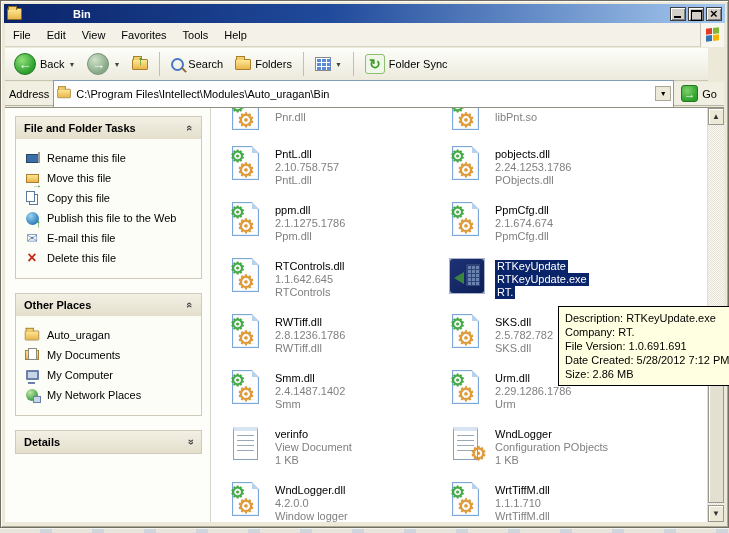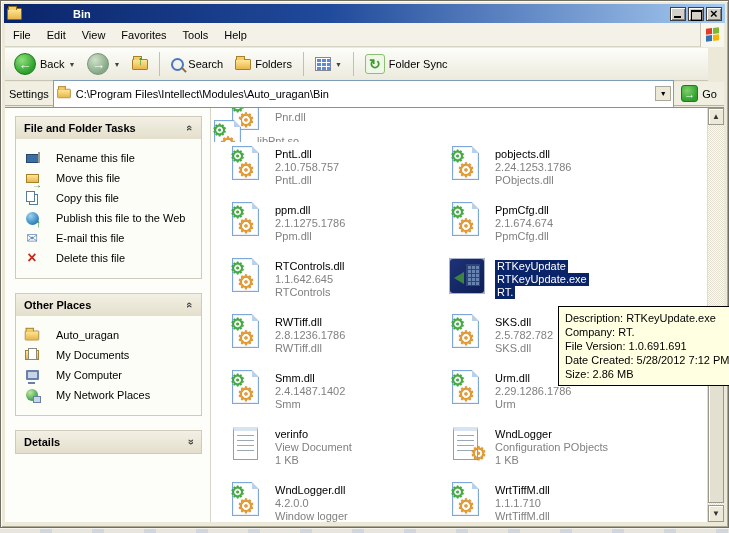--- a/index.html
+++ b/index.html
@@ -85,42 +85,42 @@
 
   
   .sidebar { width:206px; background:#fdfdfa; border-right:1px solid #d8d4c8; padding:8px 8px 0 10px; overflow:hidden; }
   .panel { border:1px solid #cfcabb; background:#fdfdf8; margin-bottom:14px; }
   .panel-hd { height:22px; background:linear-gradient(#f3f0e4,#e4dfcc); display:flex;
     align-items:center; padding:0 8px; font-weight:bold; color:#000; }
   .panel-hd span.ttl { flex:1; }
   .chev { font-size:11px; color:#444; display:inline-block; transform:rotate(90deg); font-weight:bold; }
   .chev.down { transform:rotate(-90deg); }
   .panel-bd { padding:9px 6px 10px 8px; }
-  .side-item { display:flex; align-items:center; gap:16px; padding:2px 0; color:#000; }
+  .side-item { display:flex; align-items:center; gap:7px; padding:2px 0; color:#000; }
   .sicon { width:16px; height:16px; position:relative; flex:none; display:flex; align-items:center; justify-content:center; }
   .ic-rename { width:13px; height:9px; background:#3a6ea5; border:1px solid #24476b; }
   .ic-rename::after { content:""; position:absolute; right:0px; top:2px; width:2px; height:11px; background:#9a9a9a; }
   .ic-move  { width:13px; height:9px; background:linear-gradient(#ffe792,#e8b64c); border:1px solid #a8802c; }
   .ic-move::after { content:"→"; position:absolute; right:-2px; bottom:-4px; color:#1d8a1d; font-weight:bold; font-size:10px; }
   .ic-copy { width:9px; height:11px; background:#fff; border:1px solid #5a7a9a; box-shadow:3px 3px 0 -1px #fff, 3px 3px 0 0 #5a7a9a; margin:-3px 0 0 -3px; }
   .ic-publish { width:13px; height:13px; border-radius:50%; background:radial-gradient(circle at 35% 30%,#9ad4f0,#2a7ab8 75%); }
   .ic-publish::after { content:"↑"; position:absolute; right:-1px; bottom:-3px; color:#1d8a1d; font-weight:bold; font-size:11px; }
   .ic-email::before { content:"✉"; font-size:14px; color:#6a8ab8; }
   .ic-delete::before { content:"×"; font-size:16px; font-weight:bold; color:#c42b1c; }
   .ic-docsfold { width:14px; height:10px; background:linear-gradient(#ffe792,#e8b64c); border:1px solid #a8802c; }
   .ic-docsfold::after { content:""; position:absolute; left:4px; top:1px; width:7px; height:10px; background:#fff; border:1px solid #8a8a7a; }
   .ic-computer { width:13px; height:10px; background:#c8d4e8; border:2px solid #6a80a8; border-radius:1px; }
   .ic-computer::after { content:""; position:absolute; left:4px; bottom:-1px; width:7px; height:2px; background:#6a80a8; }
   .ic-network { width:12px; height:12px; border-radius:50%; background:radial-gradient(circle at 35% 30%,#bfe8a0,#3a9a4a 75%); }
   .ic-network::after { content:""; position:absolute; right:-1px; bottom:0; width:6px; height:5px; background:#c8d4e8; border:1px solid #6a80a8; }
 
   
   .filelist { flex:1; overflow:hidden; background:#fff; position:relative; }
   .frow { display:flex; height:56px; }
-  .frow.partial { height:34px; overflow:hidden;flex-direction:column; }
+  .frow.partial { height:34px; overflow:hidden; }
   .frow.partial .tile { margin-top:-16px; }
   .tile { display:flex; gap:10px; width:220px; margin-left:18px; padding-top:4px; }
   .tile.col2 { width:auto; margin-left:0; }
   .ticon { width:36px; height:36px; position:relative; flex:none; }
   .page { position:absolute; left:3px; top:0; width:27px; height:34px; background:#fff;
     border:1px solid #7da7d8; box-shadow:inset 0 0 0 1px #eaf2fc; }
   .page::after { content:""; position:absolute; right:-1px; top:-1px; width:0; height:0;
     border-top:7px solid #fff; border-left:7px solid #b8d0ec; }
   .gear-g, .gear-o { position:absolute; font-size:17px; line-height:1; }
   .gear-g { color:#3faf3f; left:1px; top:2px; text-shadow:0 0 1px #1d6a1d; }
@@ -231,21 +231,21 @@
       <span class="ddarrow">▼</span>
     </span>
     <span class="tsep"></span>
     <span class="tbtn">
       <span class="syncico"></span>
       <span>Folder Sync</span>
     </span>
   </div>
 
   <div class="addressbar">
-    <span>Settings</span>
+    <span>Address</span>
     <span class="addr-combo">
       <span class="mini-folder" style="transform:scale(.85)"></span>
       <span class="addr-text">C:\Program Files\Intellect\Modules\Auto_uragan\Bin</span>
       <span class="addr-drop">▼</span>
     </span>
     <span class="go-btn">
       <span class="go-ico"></span>
       <span>Go</span>
     </span>
   </div>

